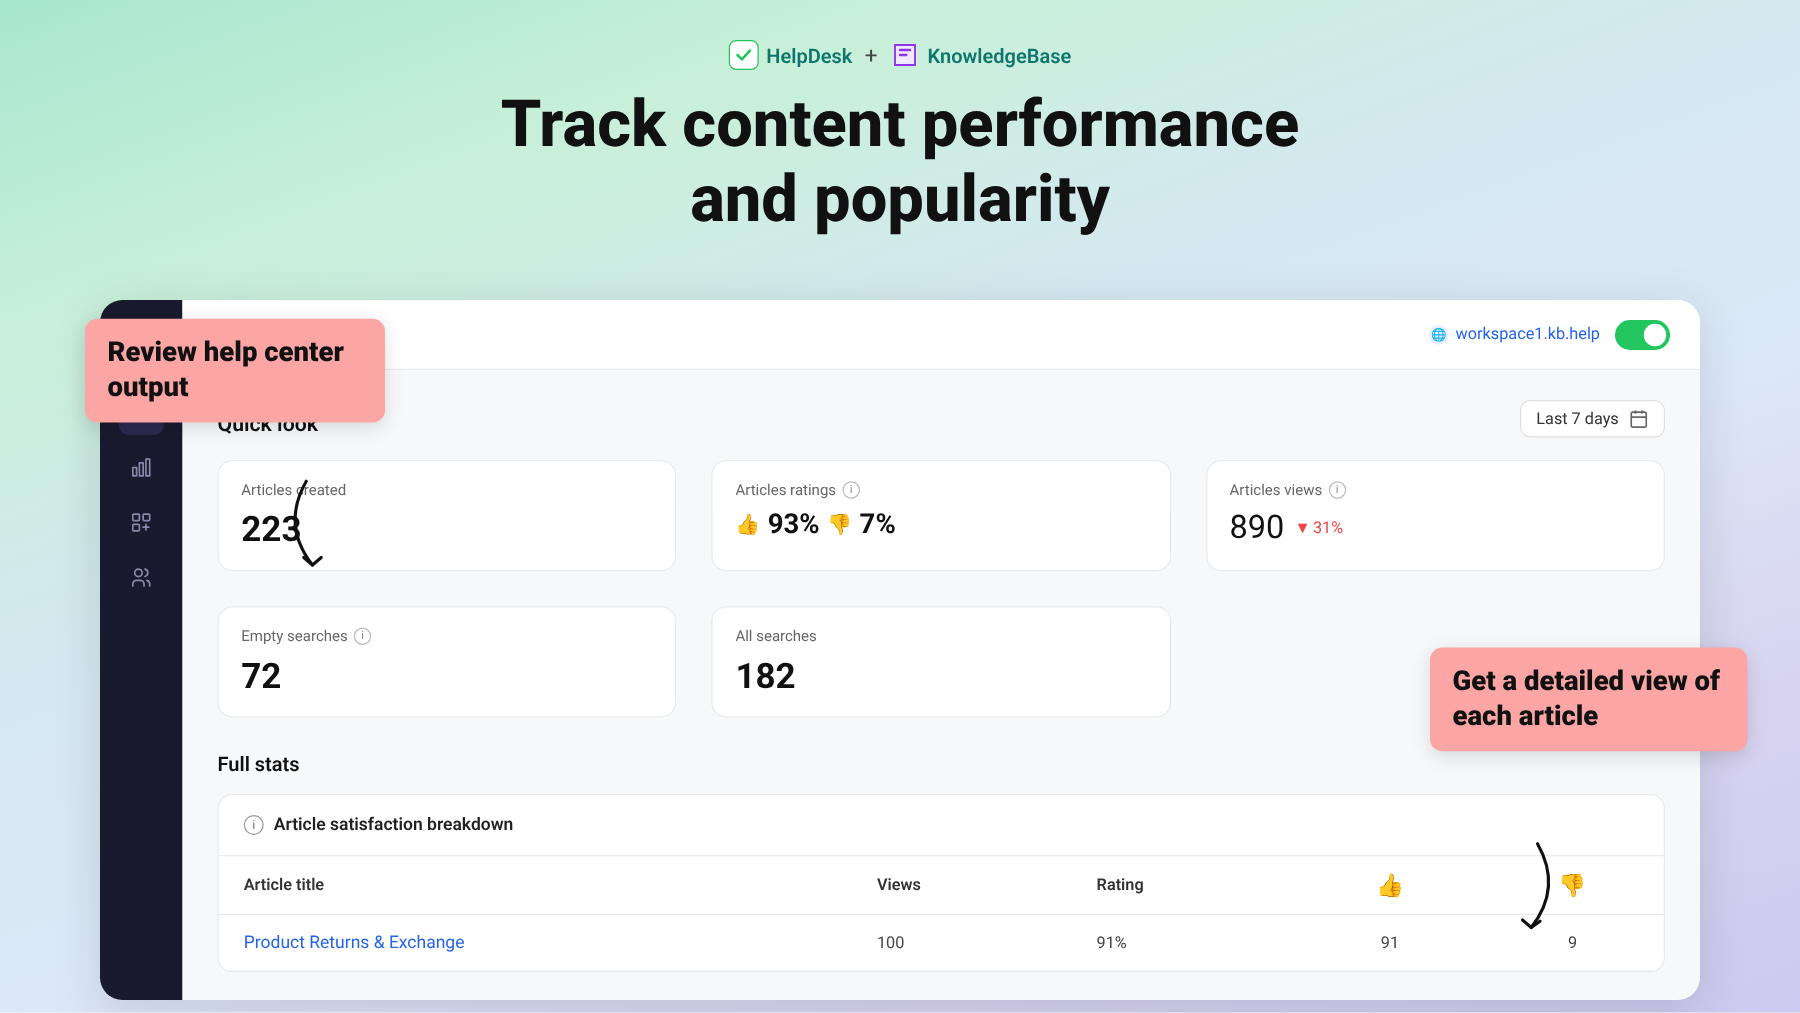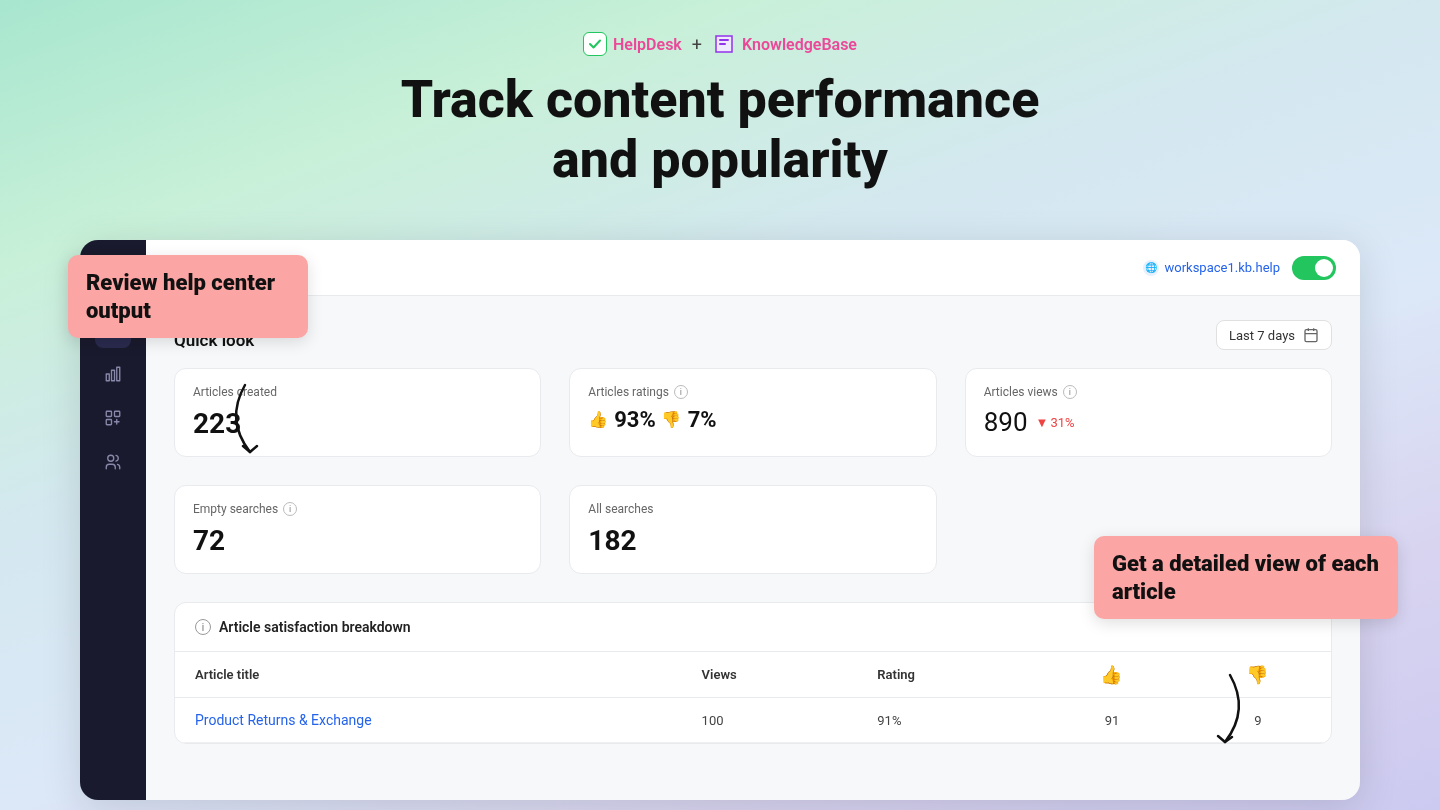--- a/index.html
+++ b/index.html
@@ -25,21 +25,21 @@
       justify-content: center;
       gap: 10px;
       margin-bottom: 14px;
     }
     .brand-item {
       display: flex;
       align-items: center;
       gap: 6px;
       font-size: 16px;
       font-weight: 600;
-      color: #ec4899;
+      color: #0f766e;
     }
     .brand-separator {
       font-size: 18px;
       color: #444;
       font-weight: 400;
     }
     .helpdesk-icon {
       width: 24px;
       height: 24px;
       background: #fff;
@@ -362,23 +362,23 @@
     
     .callout-review {
       top: 255px;
       left: 68px;
       width: 240px;
       font-size: 22px;
     }
 
     
     .callout-detail {
-      top: 536px;
+      top: 518px;
       right: 42px;
-      width: 304px;
+      width: 254px;
       font-size: 22px;
     }
 
     
     .arrow-review {
       top: 380px;
       left: 215px;
       width: 60px;
       height: 80px;
     }
@@ -547,20 +547,21 @@
 
         <div class="stat-card">
           <div class="stat-label">
             <span>All searches</span>
           </div>
           <div class="stat-value">182</div>
         </div>
 
       </div>
 
+      <div class="full-stats-title">Full stats</div>
 
       <div class="stats-table-card">
         <div class="table-header-section">
           <span class="info-circle">i</span>
           <span class="table-header-title">Article satisfaction breakdown</span>
         </div>
         <table>
           <thead>
             <tr>
               <th>Article title</th>

